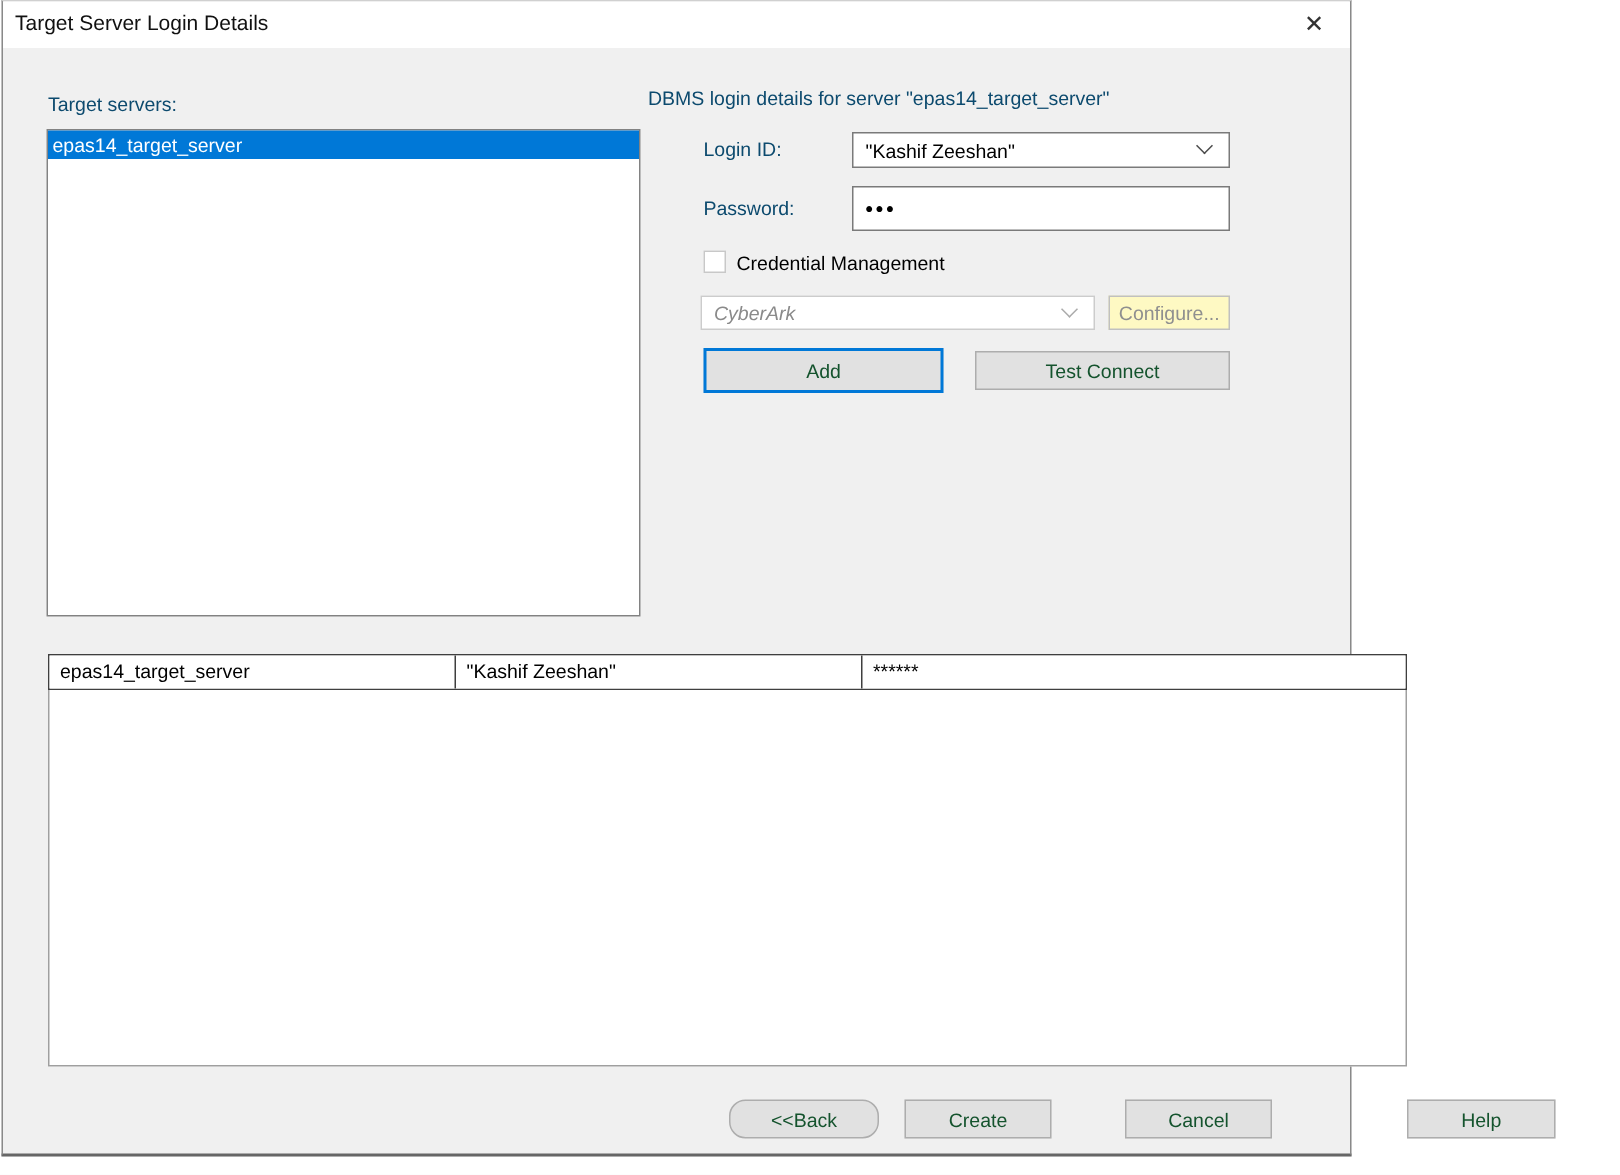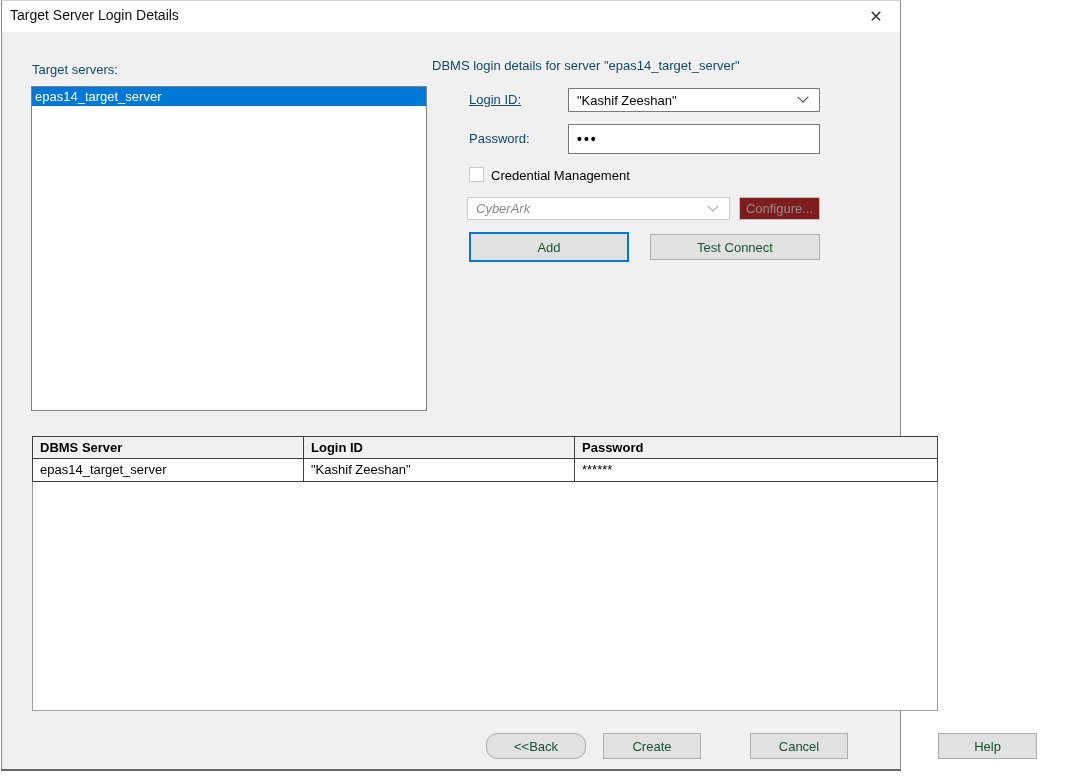--- a/index.html
+++ b/index.html
@@ -60,21 +60,21 @@
   .checkbox {
     position: absolute; width: 15px; height: 15px; background: #ffffff; border: 1px solid #c8c8c8;
   }
 
   .btn {
     position: absolute; background: #e1e1e1; border: 1px solid #adadad;
     font-size: 13px; color: #14532d; display: flex; align-items: center; justify-content: center;
     cursor: pointer;
   }
   .btn.focused { border: 2px solid #0078d7; }
-  .btn.disabled { background: #7f1d1d; border-color: #c0c0c0; color: #8f8f8f; cursor: default; }
+  .btn.disabled { background: #fef9c3; border-color: #c0c0c0; color: #8f8f8f; cursor: default; }
 
   
   .listview {
     position: absolute; left: 30px; top: 435px; width: 906px; height: 275px;
     background: #ffffff; border: 1px solid #9f9f9f;
   }
   .lv-grid { position: absolute; left: -1px; top: -1px; width: 906px; border: 1px solid #3f3f3f; }
   .lv-row { display: flex; }
   .lv-row.header { background: #f0f0f0; font-weight: bold; border-bottom: 1px solid #3f3f3f; }
   .lv-row.data { background: #ffffff; }
@@ -98,21 +98,21 @@
       <div class="close-btn">✕</div>
     </div>
 
     <div class="label" style="left:30px; top:61px;">Target servers:</div>
     <div class="listbox">
       <div class="list-item-selected">epas14_target_server</div>
     </div>
 
     <div class="label" style="left:430px; top:57px;">DBMS login details for server "epas14_target_server"</div>
 
-    <div class="label" style="left:467px; top:91px;text-decoration:underline;">Login ID:</div>
+    <div class="label" style="left:467px; top:91px;">Login ID:</div>
     <div class="combo" style="left:566px; top:87px; width:252px; height:24px;">
       <span class="val">"Kashif Zeeshan"</span>
       <span class="chev"></span>
     </div>
 
     <div class="label" style="left:467px; top:130px;">Password:</div>
     <div class="textfield" style="left:566px; top:123px; width:252px; height:30px;">
       <span class="val">•••</span>
     </div>
 
@@ -123,25 +123,20 @@
       <span class="val">CyberArk</span>
       <span class="chev"></span>
     </div>
     <div class="btn disabled" style="left:737px; top:196px; width:81px; height:23px;">Configure...</div>
 
     <div class="btn focused" style="left:467px; top:231px; width:160px; height:30px;">Add</div>
     <div class="btn" style="left:648px; top:233px; width:170px; height:26px;">Test Connect</div>
 
     <div class="listview">
       <div class="lv-grid">
-        <div class="lv-row header">
-          <div class="lv-cell c0">DBMS Server</div>
-          <div class="lv-cell c1">Login ID</div>
-          <div class="lv-cell c2">Password</div>
-        </div>
         <div class="lv-row data">
           <div class="lv-cell c0">epas14_target_server</div>
           <div class="lv-cell c1">"Kashif Zeeshan"</div>
           <div class="lv-cell c2">******</div>
         </div>
       </div>
     </div>
 
     <div class="btn" style="left:484px; top:732px; width:100px; height:26px;border-radius:11px;">&lt;&lt;Back</div>
     <div class="btn" style="left:601px; top:732px; width:98px; height:26px;">Create</div>

